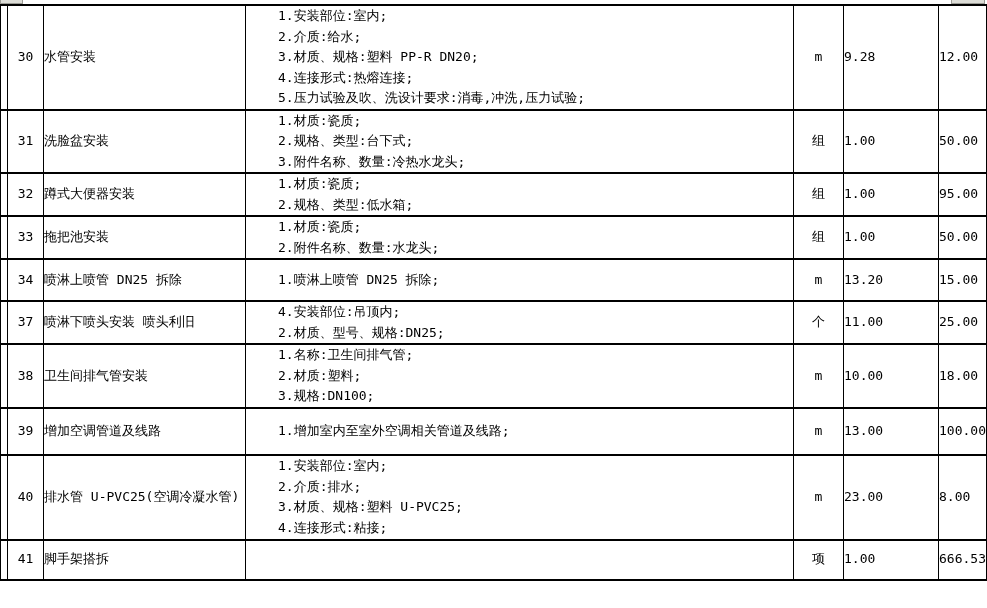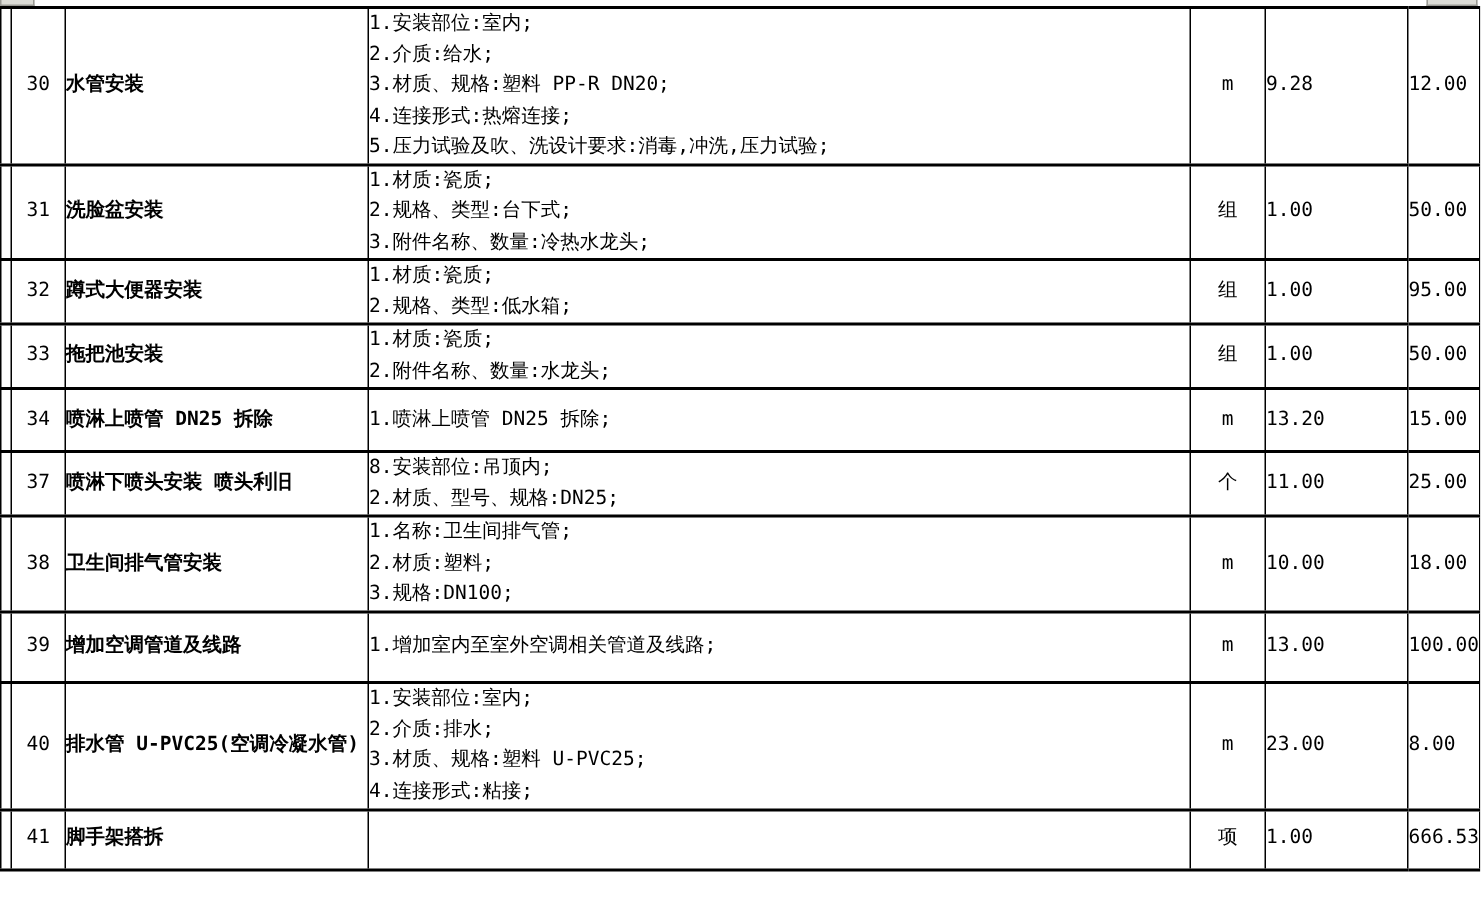--- a/index.html
+++ b/index.html
@@ -38,23 +38,23 @@
     border-right-width: 1px;
     padding: 0;
     box-sizing: border-box;
     vertical-align: middle;
     font-size: 13px;
     line-height: 20.5px;
     overflow: hidden;
   }
   td.c-margin { border-top-color: #000; }
   td.c-no     { text-align: center; }
-  td.c-name   { text-align: left; padding: 2px 4px 2px 8px; white-space: nowrap; font-weight: bold; }
+  td.c-name   { text-align: left; padding: 2px 4px 2px 8px; white-space: nowrap; }
   td.c-desc   { text-align: left; padding: 2px 4px 2px 7px; }
-  td.c-desc .desc-line { white-space: nowrap; }
+  td.c-desc .desc-line { white-space: nowrap; margin-left: 32px; }
   td.c-unit   { text-align: center; }
   td.c-qty    { text-align: left; }
   td.c-price  { text-align: left; padding: 0 2px; word-break: break-all; line-height: 19px; }
 </style>
 </head>
 <body>
 
 <div id="viewport">
   <div id="frag-left" class="fragment"></div>
   <div id="frag-right" class="fragment"></div>
@@ -131,21 +131,21 @@
           </td>
       <td class="c-unit">m</td>
       <td class="c-qty">13.20</td>
       <td class="c-price">15.00</td>
     </tr>
         <tr style="height: 43px;">
       <td class="c-margin"></td>
       <td class="c-no">37</td>
       <td class="c-name">喷淋下喷头安装 喷头利旧</td>
       <td class="c-desc">
-            <div class="desc-line">8.安装部位:吊顶内;</div>
+            <div class="desc-line">4.安装部位:吊顶内;</div>
             <div class="desc-line">2.材质、型号、规格:DN25;</div>
           </td>
       <td class="c-unit">个</td>
       <td class="c-qty">11.00</td>
       <td class="c-price">25.00</td>
     </tr>
         <tr style="height: 60px;">
       <td class="c-margin"></td>
       <td class="c-no">38</td>
       <td class="c-name">卫生间排气管安装</td>

